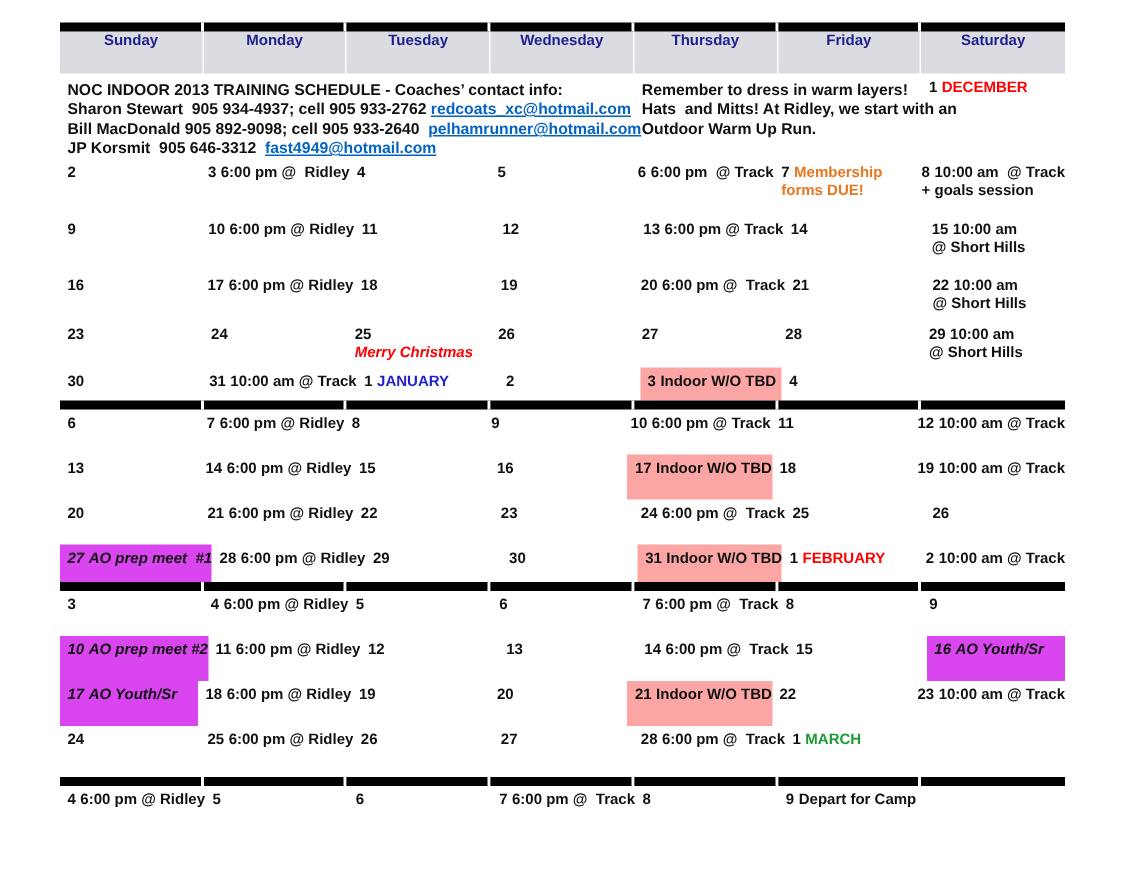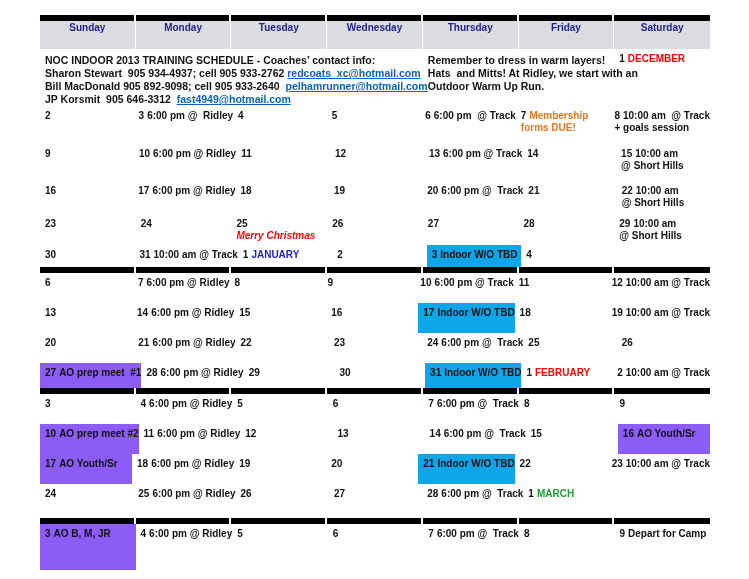--- a/index.html
+++ b/index.html
@@ -22,22 +22,22 @@
   .info-contact{grid-column:1 / span 4;padding:5px 0 0 5px;line-height:13px;white-space:pre;}
   .info-note{grid-column:5 / span 2;padding:5px 0 0 5px;line-height:13px;white-space:pre;}
   .info-sat{grid-column:7;padding:5px 0 0 5px;line-height:13px;white-space:pre;}
   a.email{color:#0563C1;text-decoration:underline;cursor:pointer;}
   .cal-row{display:grid;grid-template-columns:repeat(7,1fr);}
   .cell{padding:4px 0 0 5px;font-size:10px;line-height:12px;white-space:pre;overflow:visible;}
   .cell .date{margin-right:3px;}
   .cell .evt{}
   .cell .line2{display:block;}
   .ital{font-style:italic;}
-  .bg-gray{background:#0ea5e9;}
-  .bg-lav{background:#8b5cf6;}
+  .bg-gray{background:#fca5a5;}
+  .bg-lav{background:#d946ef;font-style:italic;}
 </style>
 </head>
 <body>
 
 <div class="page">
   <div class="calendar">
     <div class="bar-row">
         <div class="seg"></div>
         <div class="seg"></div>
         <div class="seg"></div>
@@ -197,21 +197,20 @@
         <div class="bar-row">
           <div class="seg"></div>
           <div class="seg"></div>
           <div class="seg"></div>
           <div class="seg"></div>
           <div class="seg"></div>
           <div class="seg"></div>
           <div class="seg"></div>
         </div>
         <div class="cal-row" style="height: 46px;">
-          <div class="cell bg-lav"><span class="date">3</span><span class="evt">AO B, M, JR</span></div>
           <div class="cell"><span class="date">4</span><span class="evt">6:00 pm @ Ridley</span></div>
           <div class="cell"><span class="date">5</span></div>
           <div class="cell"><span class="date">6</span></div>
           <div class="cell"><span class="date">7</span><span class="evt">6:00 pm @  Track</span></div>
           <div class="cell"><span class="date">8</span></div>
           <div class="cell"><span class="date">9</span><span class="evt">Depart for Camp</span></div>
         </div>
       </div>
   </div>
 </div>

